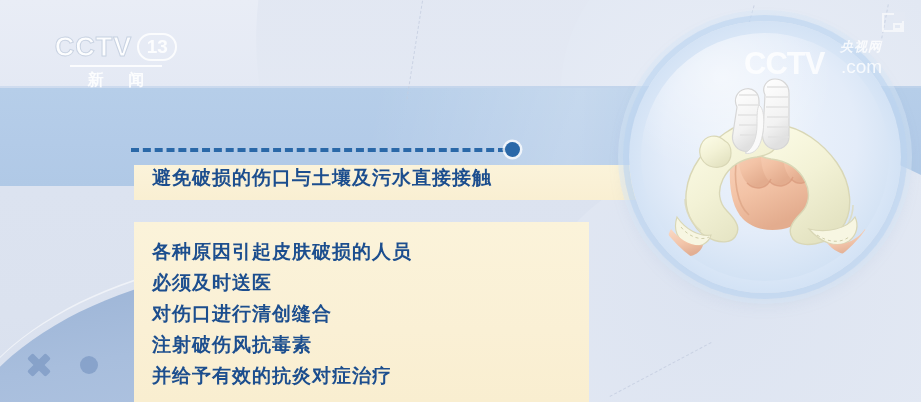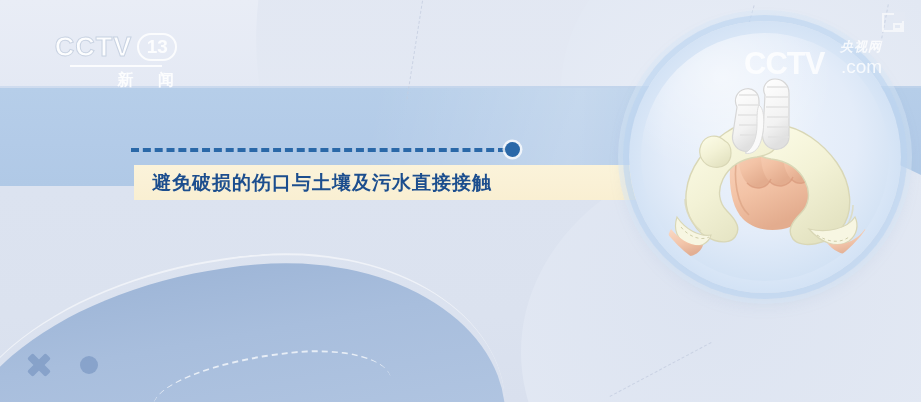--- a/index.html
+++ b/index.html
@@ -117,21 +117,21 @@
     min-width:40px; height:28px; padding:0 7px;
     border:2px solid rgba(255,255,255,.92); border-radius:14px;
     font-size:19px; font-weight:bold; color:rgba(255,255,255,.95);
     margin-left:3px;
   }
   .logo-underline{
     width:92px; height:2px; margin:1px auto 0;
     background:rgba(255,255,255,.9);
   }
   .logo-sub{
-    margin-top:3px; text-align:right; font-size:16px; letter-spacing:10px;
+    margin-top:3px; text-align:center; font-size:16px; letter-spacing:10px;
     color:rgba(255,255,255,.95); font-weight:bold; text-indent:10px;
   }
 
   
   .title{
     position:absolute; left:131px; top:97px;
     font-size:34px; font-weight:bold; letter-spacing:2px;
     color:#1c4e8e;
     text-shadow:1px 1px 0 rgba(255,255,255,.35);
   }
@@ -142,21 +142,21 @@
   .title-dot{
     position:absolute; left:505px; top:142px; width:15px; height:15px;
     border-radius:50%; background:#2a68a8;
     box-shadow:0 0 0 2.5px rgba(255,255,255,.75);
   }
 
   
   .panel-sub{
     position:absolute; left:134px; top:165px; width:528px; height:35px;
     background:linear-gradient(180deg,#fbf3da 0%,#f9efd2 100%);
-    display:flex; align-items:center;
+    display:flex; align-items:flex-start;
   }
   .panel-sub span{
     margin-left:18px; font-size:19px; font-weight:bold; letter-spacing:1px;
     color:#1c4e8e;
   }
   .panel-body{
     position:absolute; left:134px; top:222px; width:455px; height:180px;
     background:linear-gradient(180deg,#fbf3da 0%,#faf0d5 60%,#f9eed0 100%);
     padding:14px 0 0 18px;
   }
@@ -265,20 +265,27 @@
     <div class="logo-sub">新 闻</div>
   </div>
 
   <div class="title-rule"></div>
   <div class="title-dot"></div>
 
   <div class="panel-sub">
     <span>避免破损的伤口与土壤及污水直接接触</span>
   </div>
 
+  <div class="panel-body">
+    <p>各种原因引起皮肤破损的人员</p>
+    <p>必须及时送医</p>
+    <p>对伤口进行清创缝合</p>
+    <p>注射破伤风抗毒素</p>
+    <p>并给予有效的抗炎对症治疗</p>
+  </div>
 
   <div class="medallion">
     <div class="med-inner">
       <div class="med-sheen"></div>
       <svg class="med-art" viewBox="0 0 248 248">
         <defs>
           <linearGradient id="gl" x1="0" y1="0" x2="0.6" y2="1">
             <stop offset="0%" stop-color="#fdfde9"></stop>
             <stop offset="55%" stop-color="#f3f2d6"></stop>
             <stop offset="100%" stop-color="#e4e3c2"></stop>

